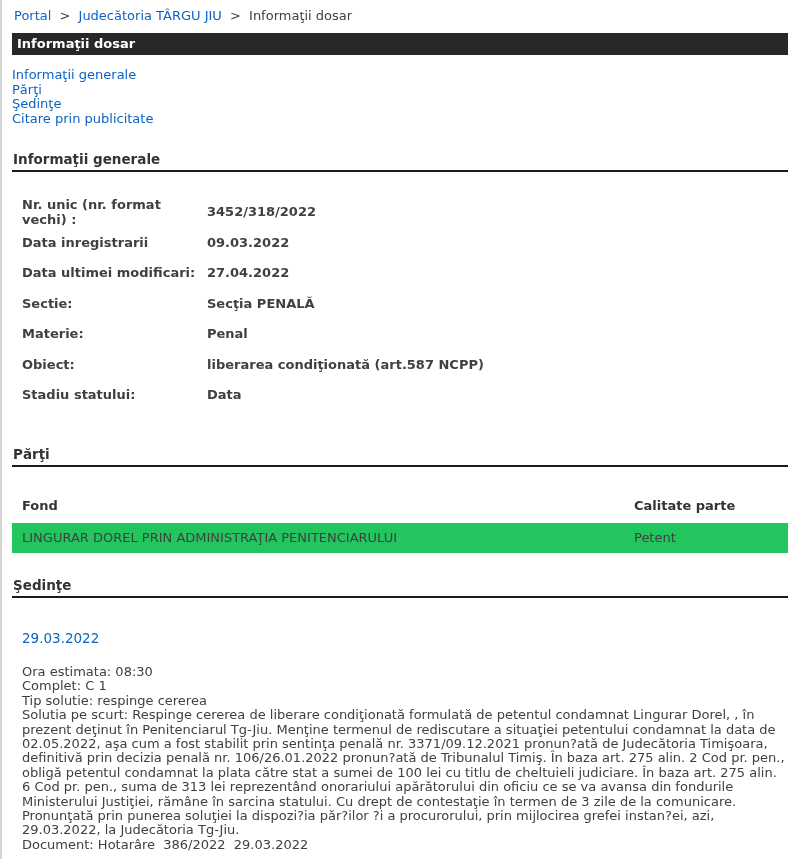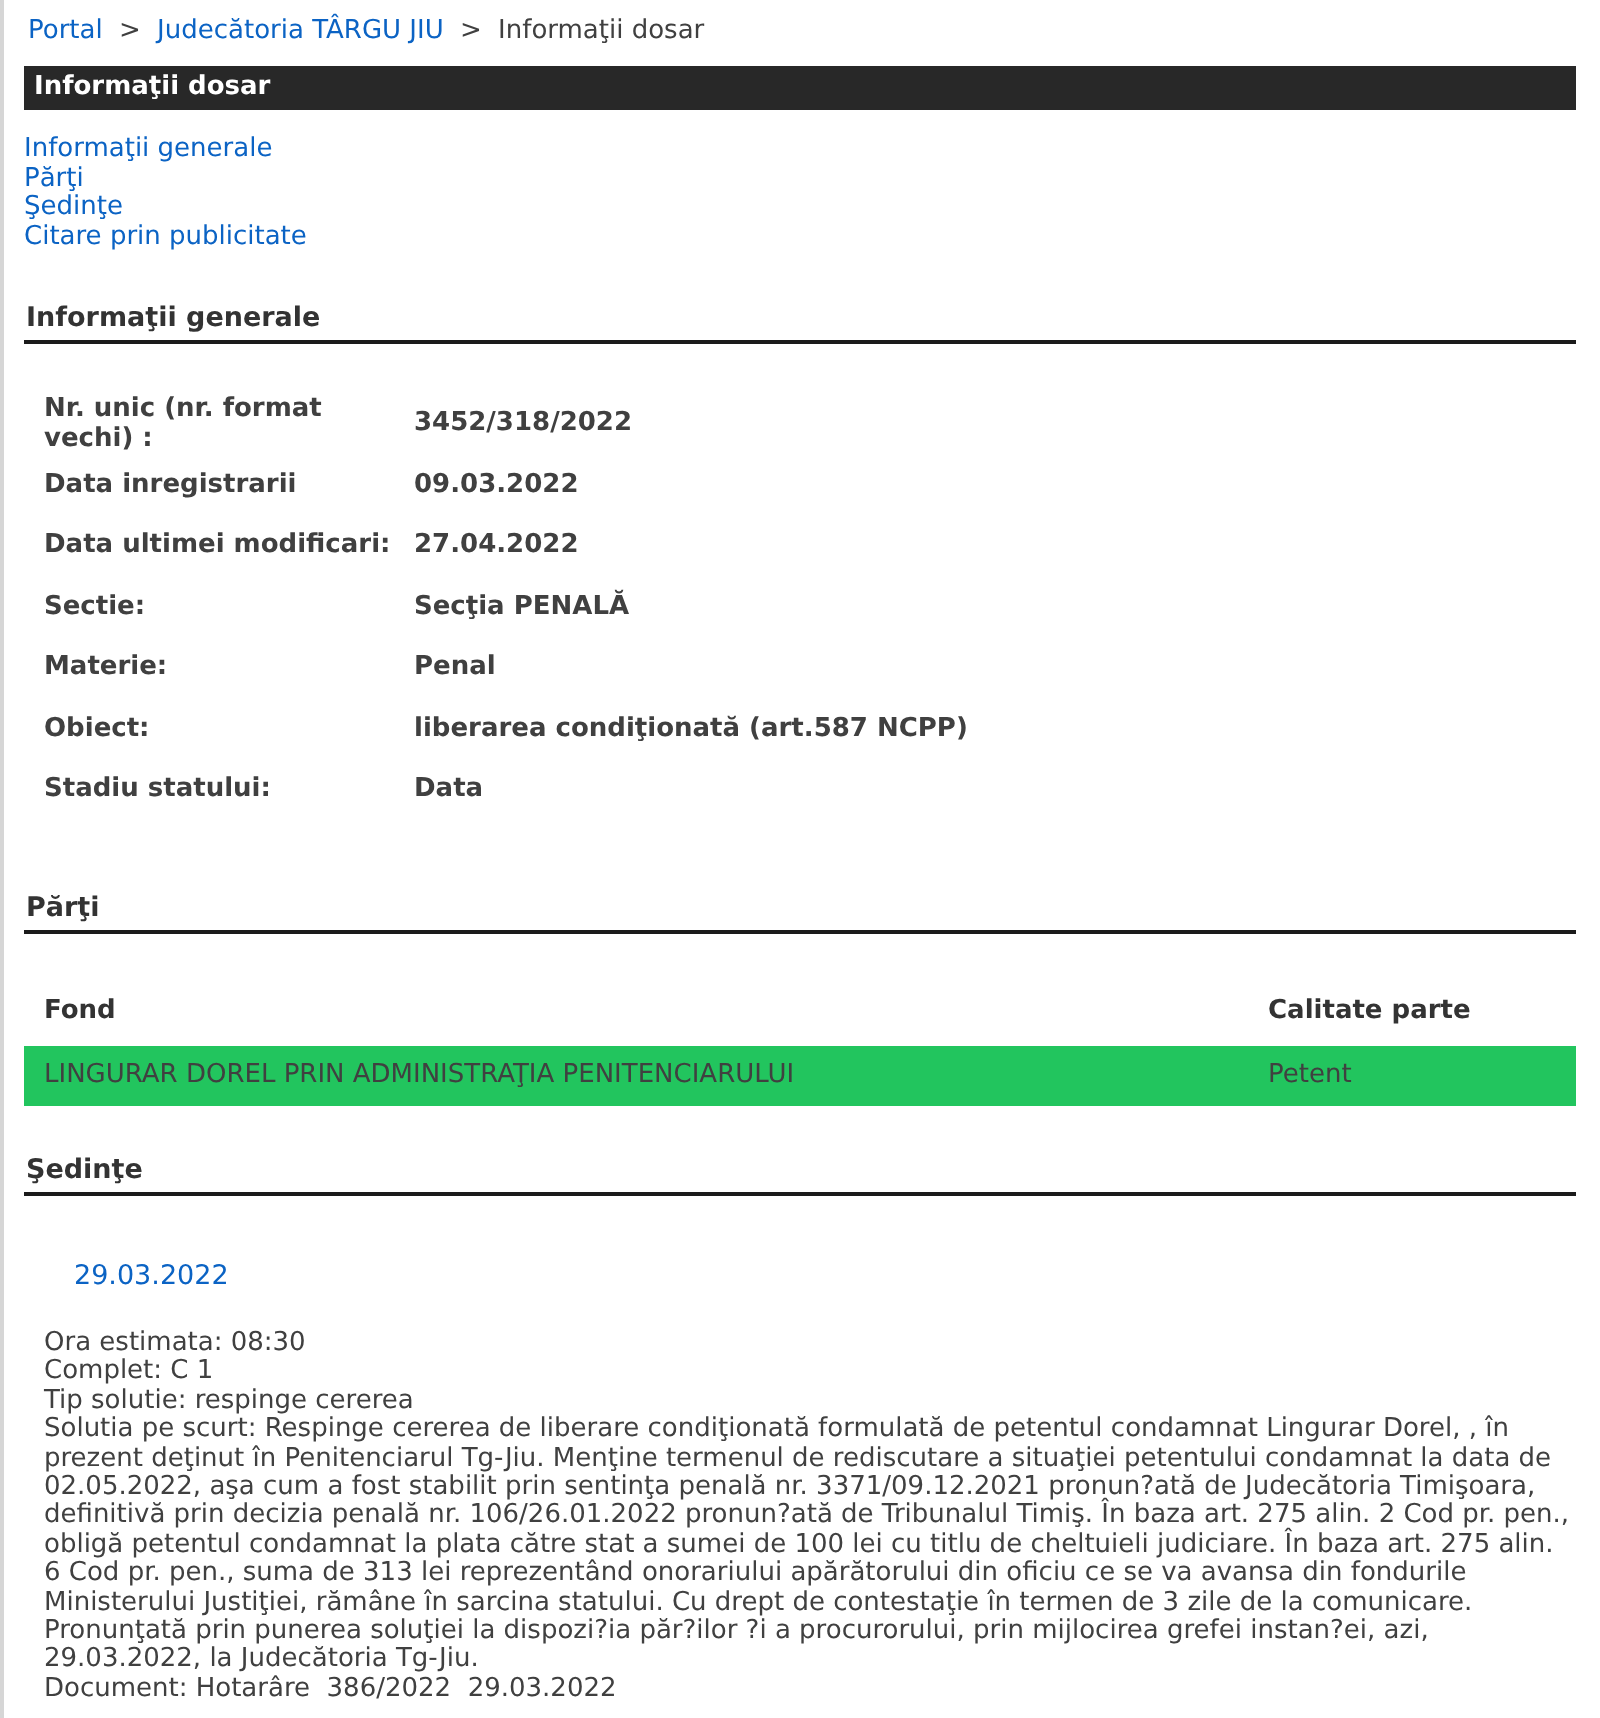--- a/index.html
+++ b/index.html
@@ -58,21 +58,21 @@
 
   
   .parties-table { margin-top: 20px; }
   .pt-head { display: flex; font-weight: bold; color: #333333; padding: 11px 0 10px 0; }
   .pt-row { display: flex; background: #22c55e; height: 30px; align-items: center; }
   .pt-col-name { flex: 0 0 612px; padding-left: 10px; }
   .pt-col-role { flex: 1; padding-left: 10px; }
   .pt-head .pt-col-name { padding-left: 10px; }
 
   
-  .hearing-date { display: inline-block; margin-top: 32px; margin-left: 25px; font-size: 13.5px; }
+  .hearing-date { display: inline-block; margin-top: 32px; margin-left: 10px; font-size: 13.5px; }
   .hearing-details { margin-top: 19px; padding-left: 10px; line-height: 14.4px; }
   .hearing-details .line { white-space: pre-wrap; }
   .solution { white-space: pre-wrap; }
 </style>
 </head>
 <body>
 
 <div class="page">
 
   

